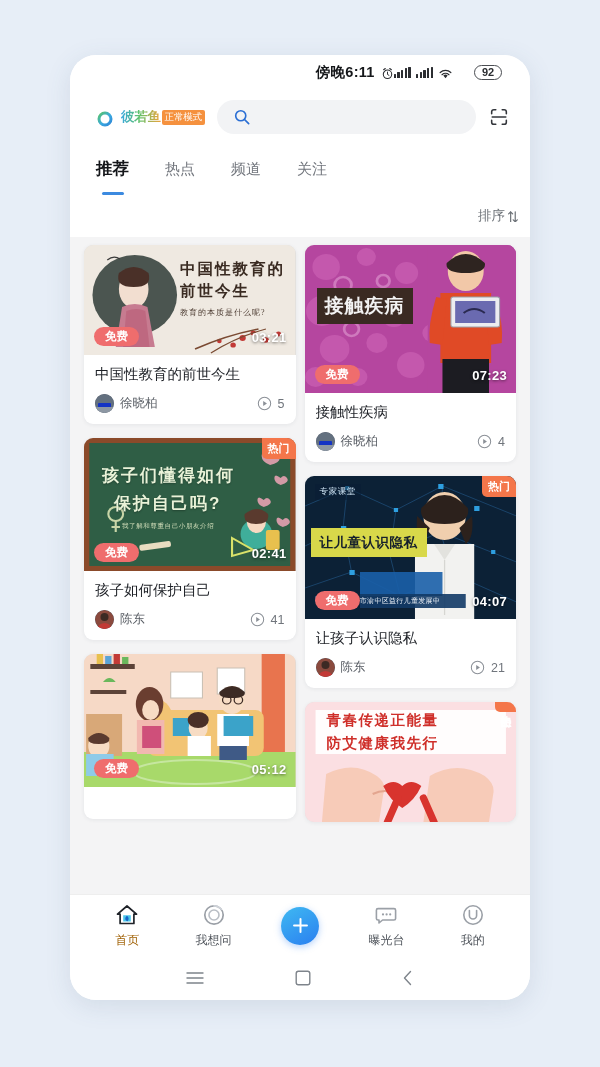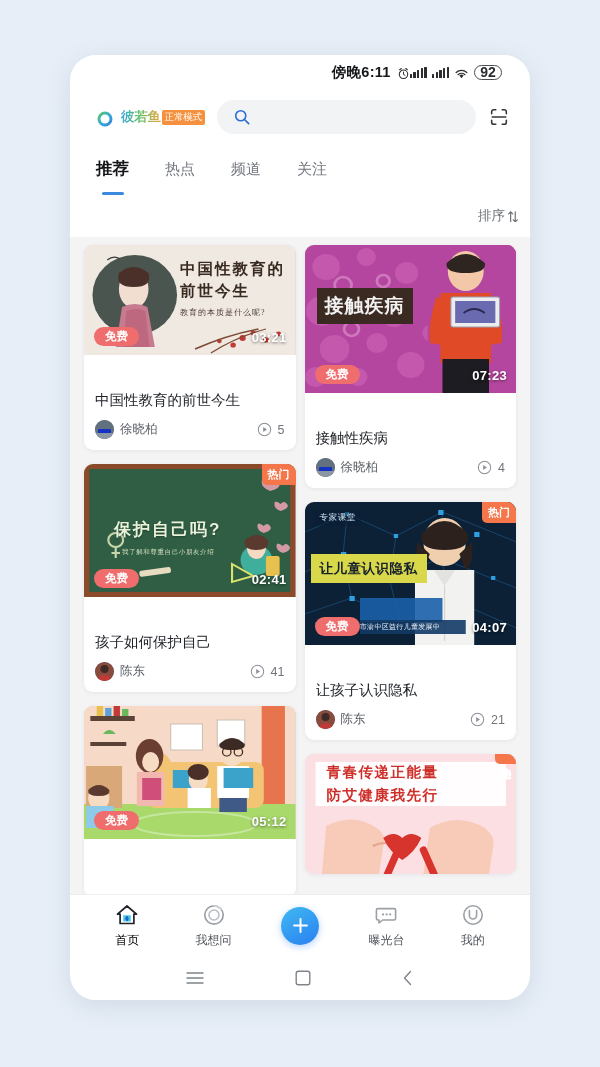--- a/index.html
+++ b/index.html
@@ -38,23 +38,23 @@
   .sig i { display: block; width: 2.4px; background: #2b2d31; border-radius: .5px; }
   .sig i:nth-child(1) { height: 3.5px; }
   .sig i:nth-child(2) { height: 5.5px; }
   .sig i:nth-child(3) { height: 7.5px; }
   .sig i:nth-child(4) { height: 9.5px; }
   .sig i:nth-child(5) { height: 11px; }
   .wifi-ico { width: 15px; height: 12px; display: block; }
   .batt {
     min-width: 28px; height: 15px;
     border: 1.3px solid #4a4d52; border-radius: 8px;
-    font-size: 14px; color: #2b2d31;
+    font-size: 11px; color: #2b2d31;
     display: flex; align-items: center; justify-content: center;
-    padding: 0 4px; font-weight: 600;
+    padding: 0 4px; font-weight: 600; margin-left: 16px;
   }
 
   
   .appbar {
     flex: none; height: 56px;
     background: #ffffff;
     display: flex; align-items: center;
     padding: 0 20px 0 22px; gap: 12px;
   }
   .logo { display: flex; align-items: center; gap: 3px; flex: none; }
@@ -162,21 +162,21 @@
   .badge-hot.two-line {
     writing-mode: vertical-rl; text-orientation: upright;
     padding: 5px 4px; letter-spacing: 0px;
   }
   .dur {
     position: absolute; right: 9px; bottom: 10px;
     color: #ffffff; font-size: 13px; font-weight: bold;
     text-shadow: 0 1px 3px rgba(0,0,0,.5);
     letter-spacing: .3px;
   }
-  .meta { padding: 10px 11px 11px; margin-top: 26px; }
+  .meta { padding: 10px 11px 11px; }
   .ctitle {
     font-size: 14.5px; color: #1d2026;
     line-height: 1.25; margin-bottom: 11px;
     overflow: hidden; text-overflow: ellipsis; white-space: nowrap;
   }
   .crow { display: flex; align-items: center; justify-content: space-between; }
   .author { display: flex; align-items: center; gap: 6px; min-width: 0; }
   .avatar {
     width: 19px; height: 19px; border-radius: 50%;
     flex: none; overflow: hidden; background: #5a6270;
@@ -193,21 +193,21 @@
     border-top: 1px solid #eeeeee;
     display: flex; align-items: center;
     padding: 0 14px;
   }
   .nav-item {
     flex: 1; display: flex; flex-direction: column;
     align-items: center; gap: 4px; cursor: pointer;
   }
   .nav-ico { width: 26px; height: 26px; display: block; }
   .nav-label { font-size: 12px; color: #4f545b; }
-  .nav-item.active .nav-label { color: #000000; }
+  .nav-item.active .nav-label { color: #a16207; }
   .nav-plus {
     width: 38px; height: 38px; border-radius: 50%;
     background: linear-gradient(150deg,#3fb9f2 0%,#2a7ff0 100%);
     display: flex; align-items: center; justify-content: center;
     box-shadow: 0 2px 7px rgba(42,127,240,.35);
     flex: none;
   }
   .nav-plus svg { width: 19px; height: 19px; display: block; }
   .nav-center { flex: 1; display: flex; justify-content: center; cursor: pointer; }
 
@@ -401,20 +401,21 @@
                   <circle cx="163" cy="96" r="15" fill="#3fae9a"></circle>
                   <ellipse cx="163" cy="84" rx="9" ry="11" fill="#f6d9c2"></ellipse>
                   <path d="M152 76q12-10 22 0 2 10-11 10t-11-10Z" fill="#5a3a2e"></path>
                   <rect x="172" y="92" width="13" height="20" rx="2" fill="#e8c04e"></rect>
                   <circle cx="30" cy="76" r="7" fill="none" stroke="#c9d6a8" stroke-width="2"></circle>
                   <path d="M30 83v11M26 89h8" stroke="#c9d6a8" stroke-width="2"></path>
                   <rect x="52" y="107" width="30" height="6" rx="2" fill="#e8dcc0" transform="rotate(-8 52 107)"></rect>
                   <path d="M140 100 160 112l-20 6Z" fill="none" stroke="#d9e26a" stroke-width="2"></path>
                 </svg>
               </div>
+              <div style="position:absolute;left:18px;top:26px;color:#e9f2d8;font-size:17px;font-weight:bold;letter-spacing:2px;line-height:1.45;text-shadow:0 1px 2px rgba(0,0,0,.3)">孩子们懂得如何</div>
               <div style="position:absolute;left:30px;top:54px;color:#e9f2d8;font-size:17px;font-weight:bold;letter-spacing:2px;text-shadow:0 1px 2px rgba(0,0,0,.3)">保护自己吗?</div>
               <div style="position:absolute;left:38px;top:84px;color:#cfdcb8;font-size:6.5px;letter-spacing:.6px">我了解和尊重自己小朋友介绍</div>
               <span class="badge-hot">热门</span>
               <span class="badge-free">免费</span>
               <span class="dur">02:41</span>
             </div>
             <div class="meta">
               <div class="ctitle">孩子如何保护自己</div>
               <div class="crow">
                 <span class="author">

